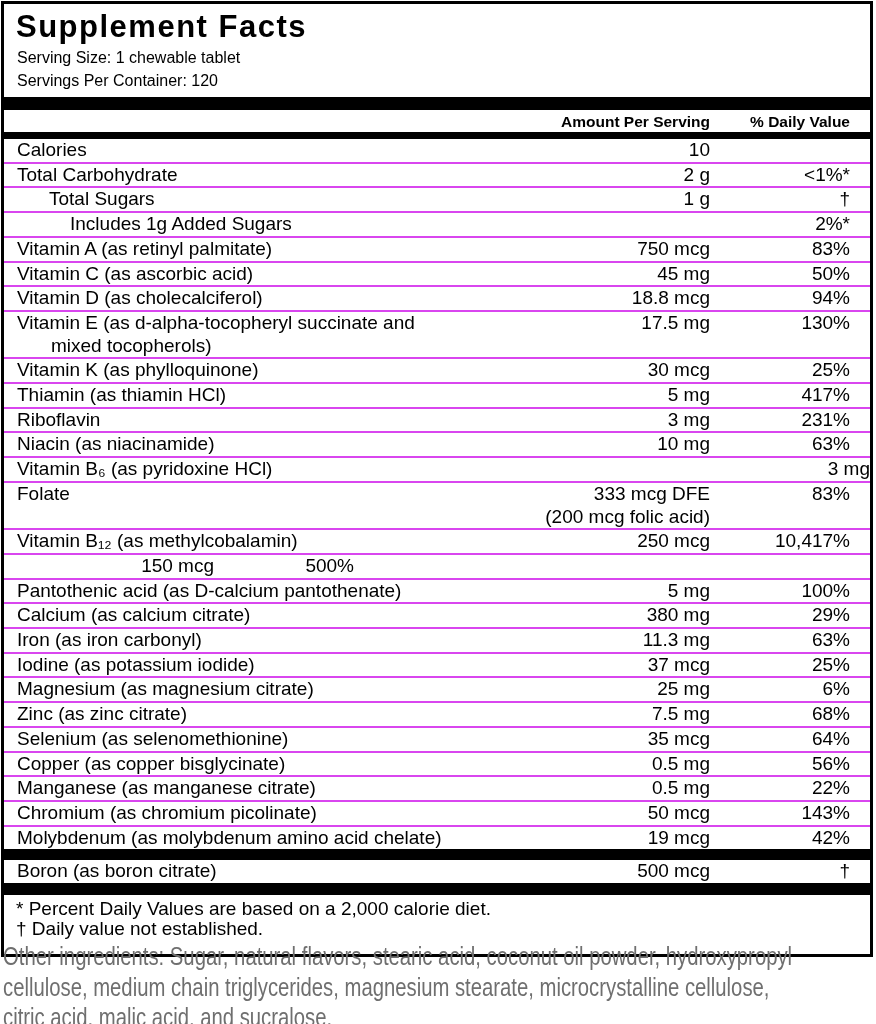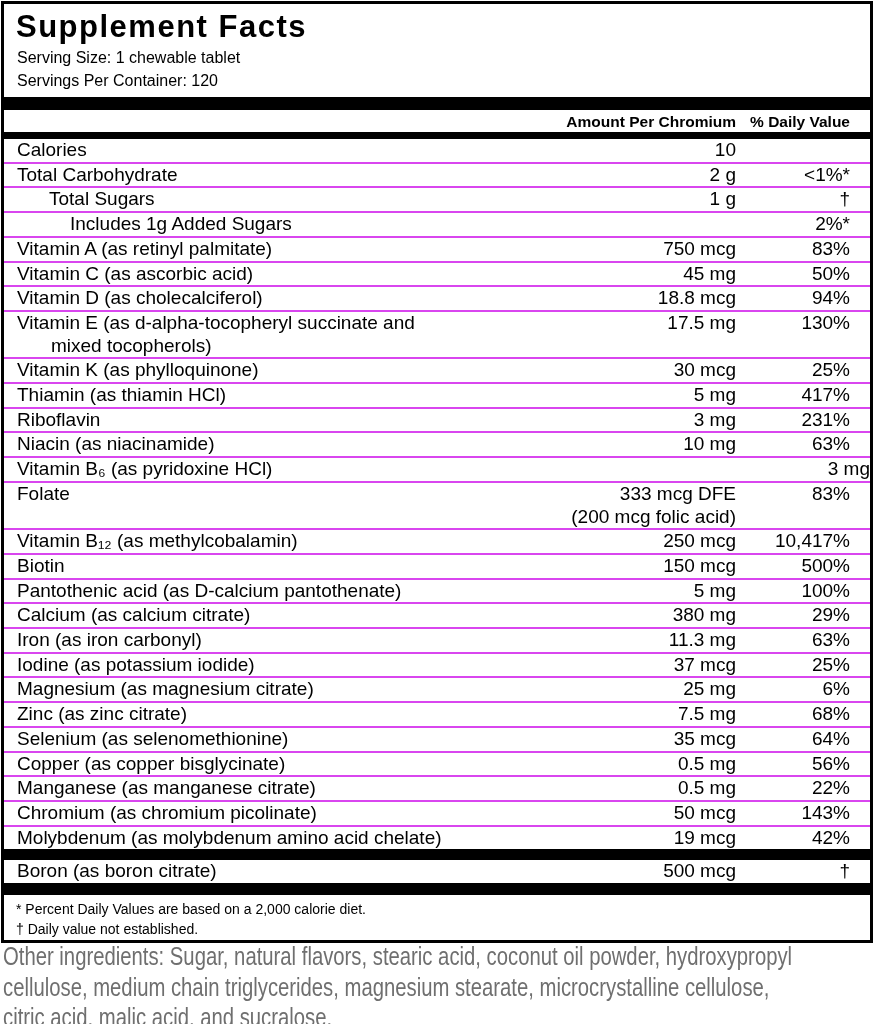--- a/index.html
+++ b/index.html
@@ -48,25 +48,25 @@
     line-height: 22.7px;
     border-bottom: 2px solid #d946ef;
   }
   .rows-main .row:last-child { border-bottom: none; }
   .row.boron { border-bottom: none; }
   .c-name { flex: 1; padding-left: 13px; }
   .ind1 .c-name { padding-left: 45px; }
   .ind2 .c-name { padding-left: 66px; }
   .c-name .line2 { padding-left: 34px; }
   .c-amt { width: 210px; text-align: right; }
-  .c-dv  { width: 134px; text-align: right; padding-right: 20px; }
+  .c-dv  { width: 160px; text-align: right; padding-right: 20px; }
   .footnotes {
-    font-size: 14px;
+    font-size: 19px;
     line-height: 20px;
-    padding: 4px 0 1px 12px;
+    padding: 4px 0 15px 12px;
   }
   .other {
     position: absolute;
     left: 3px; top: 941px;
     color: #6f6f6f;
     font-size: 26px;
     line-height: 30.5px;
     transform: scaleX(0.78);
     transform-origin: left top;
   }
@@ -77,21 +77,21 @@
 
 <div class="label">
   <div class="title">Supplement Facts</div>
   <div class="serving-line">Serving Size: 1 chewable tablet</div>
   <div class="serving-line">Servings Per Container: 120</div>
 
   <div class="bar bar-1"></div>
 
   <div class="head-row">
     <span class="c-name"></span>
-    <span class="c-amt">Amount Per Chromium</span>
+    <span class="c-amt">Amount Per Serving</span>
     <span class="c-dv">% Daily Value</span>
   </div>
 
   <div class="bar bar-2"></div>
 
   <div class="rows-main" id="rows-main">
       <div class="row">
         <span class="c-name">
           <div>Calories</div>
         </span>
@@ -249,23 +249,20 @@
           <div>Vitamin B₁₂ (as methylcobalamin)</div>
         </span>
         <span class="c-amt">
           <div>250 mcg</div>
         </span>
         <span class="c-dv">
           <div>10,417%</div>
         </span>
       </div>
       <div class="row">
-        <span class="c-name">
-          <div>Biotin</div>
-        </span>
         <span class="c-amt">
           <div>150 mcg</div>
         </span>
         <span class="c-dv">
           <div>500%</div>
         </span>
       </div>
       <div class="row">
         <span class="c-name">
           <div>Pantothenic acid (as D-calcium pantothenate)</div>

